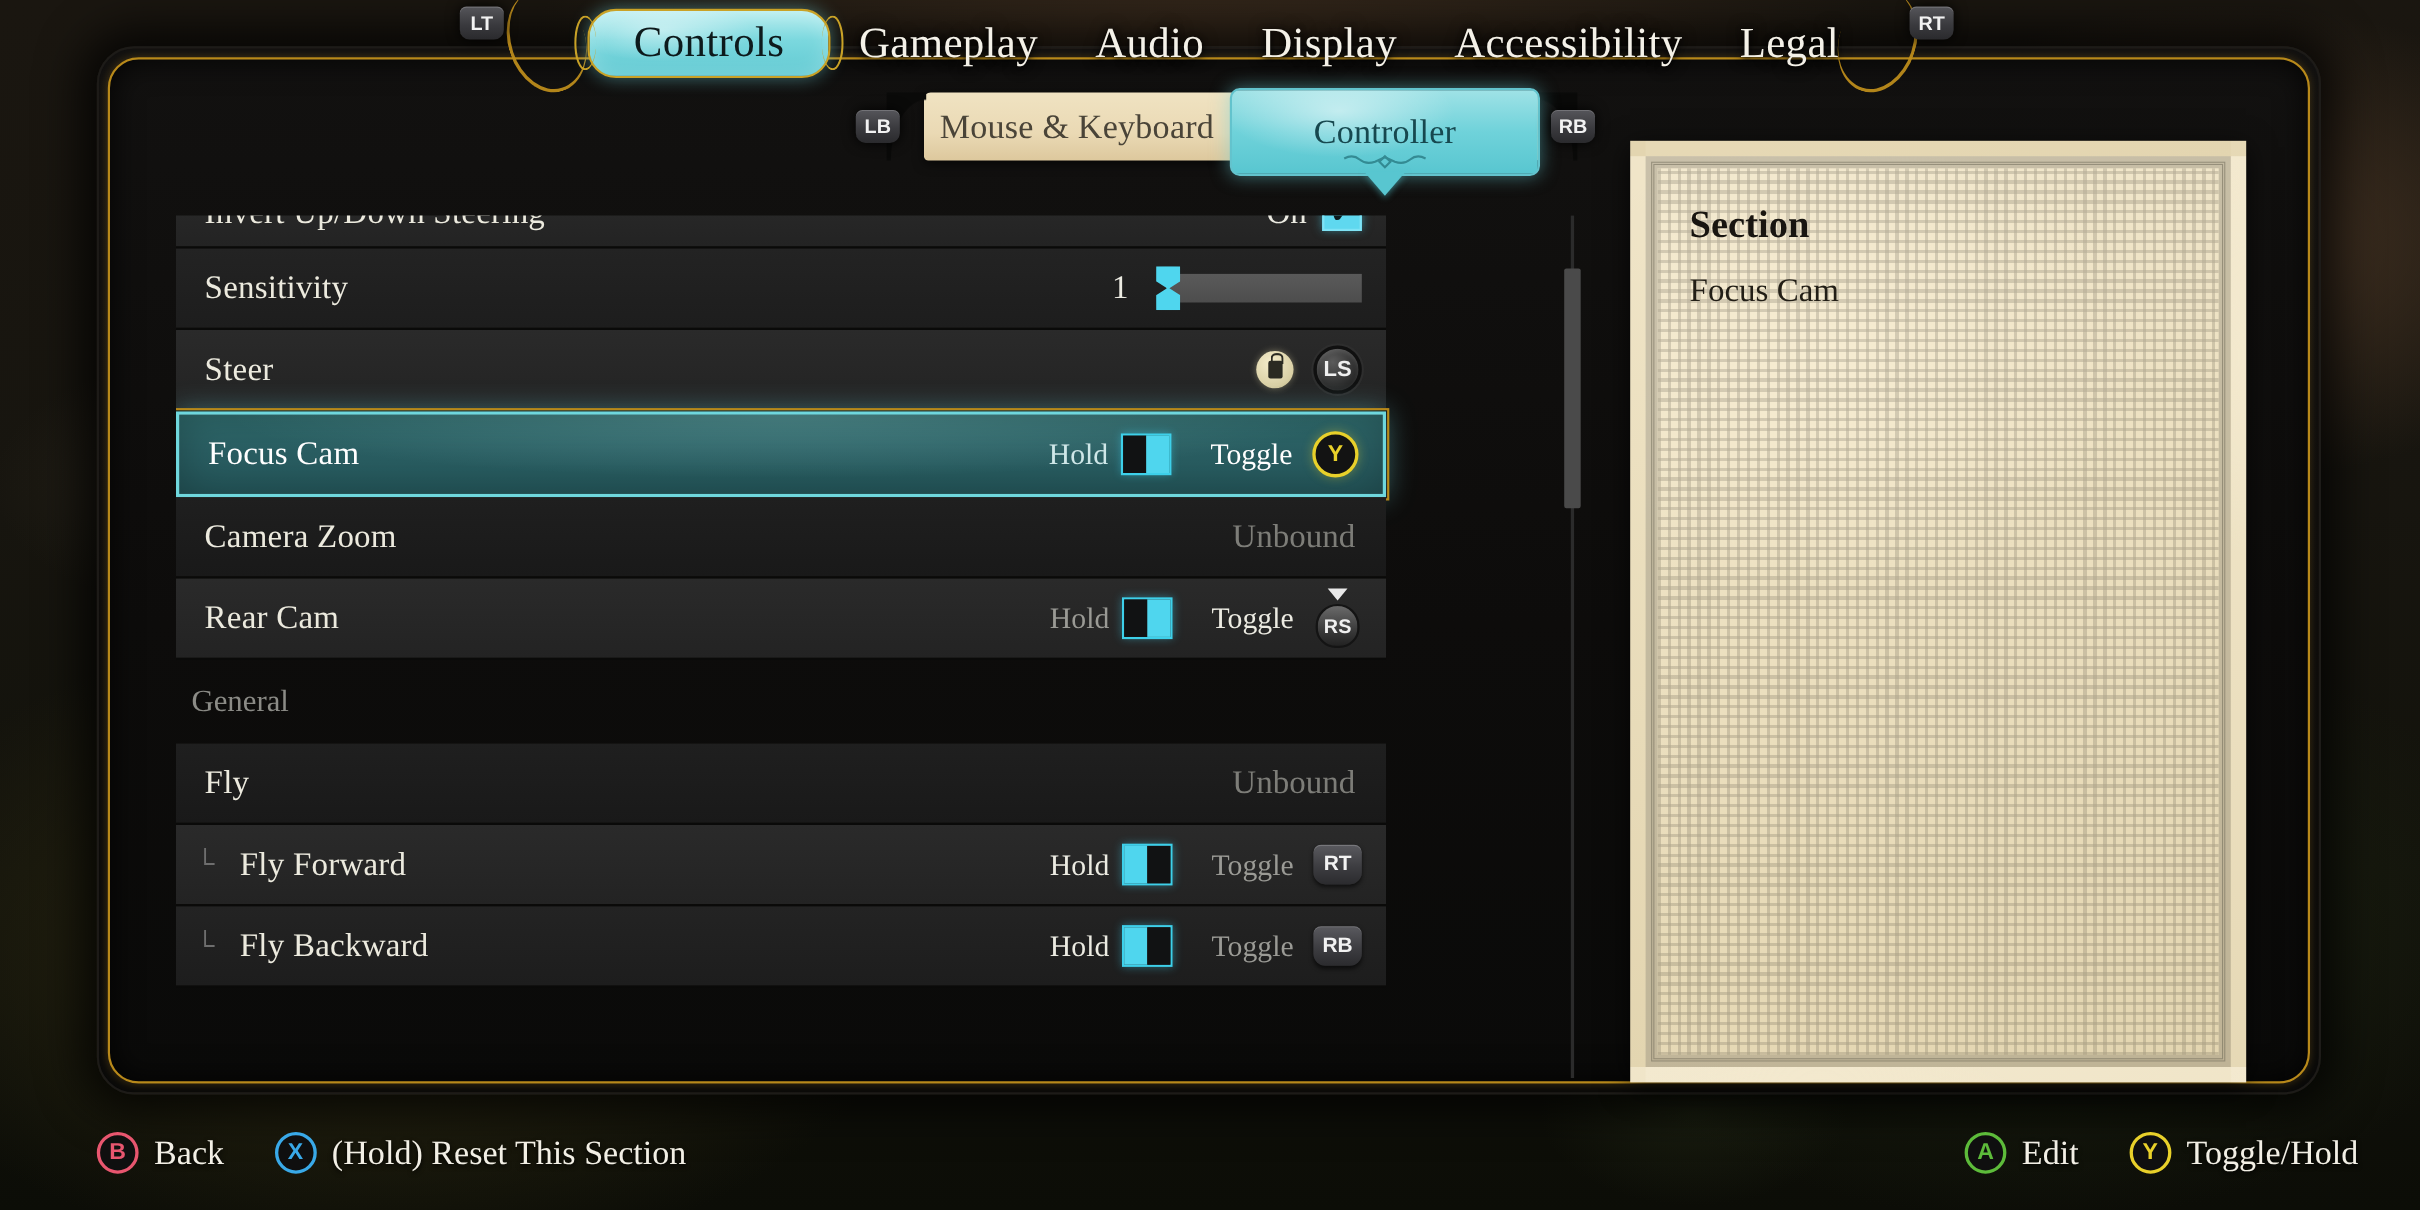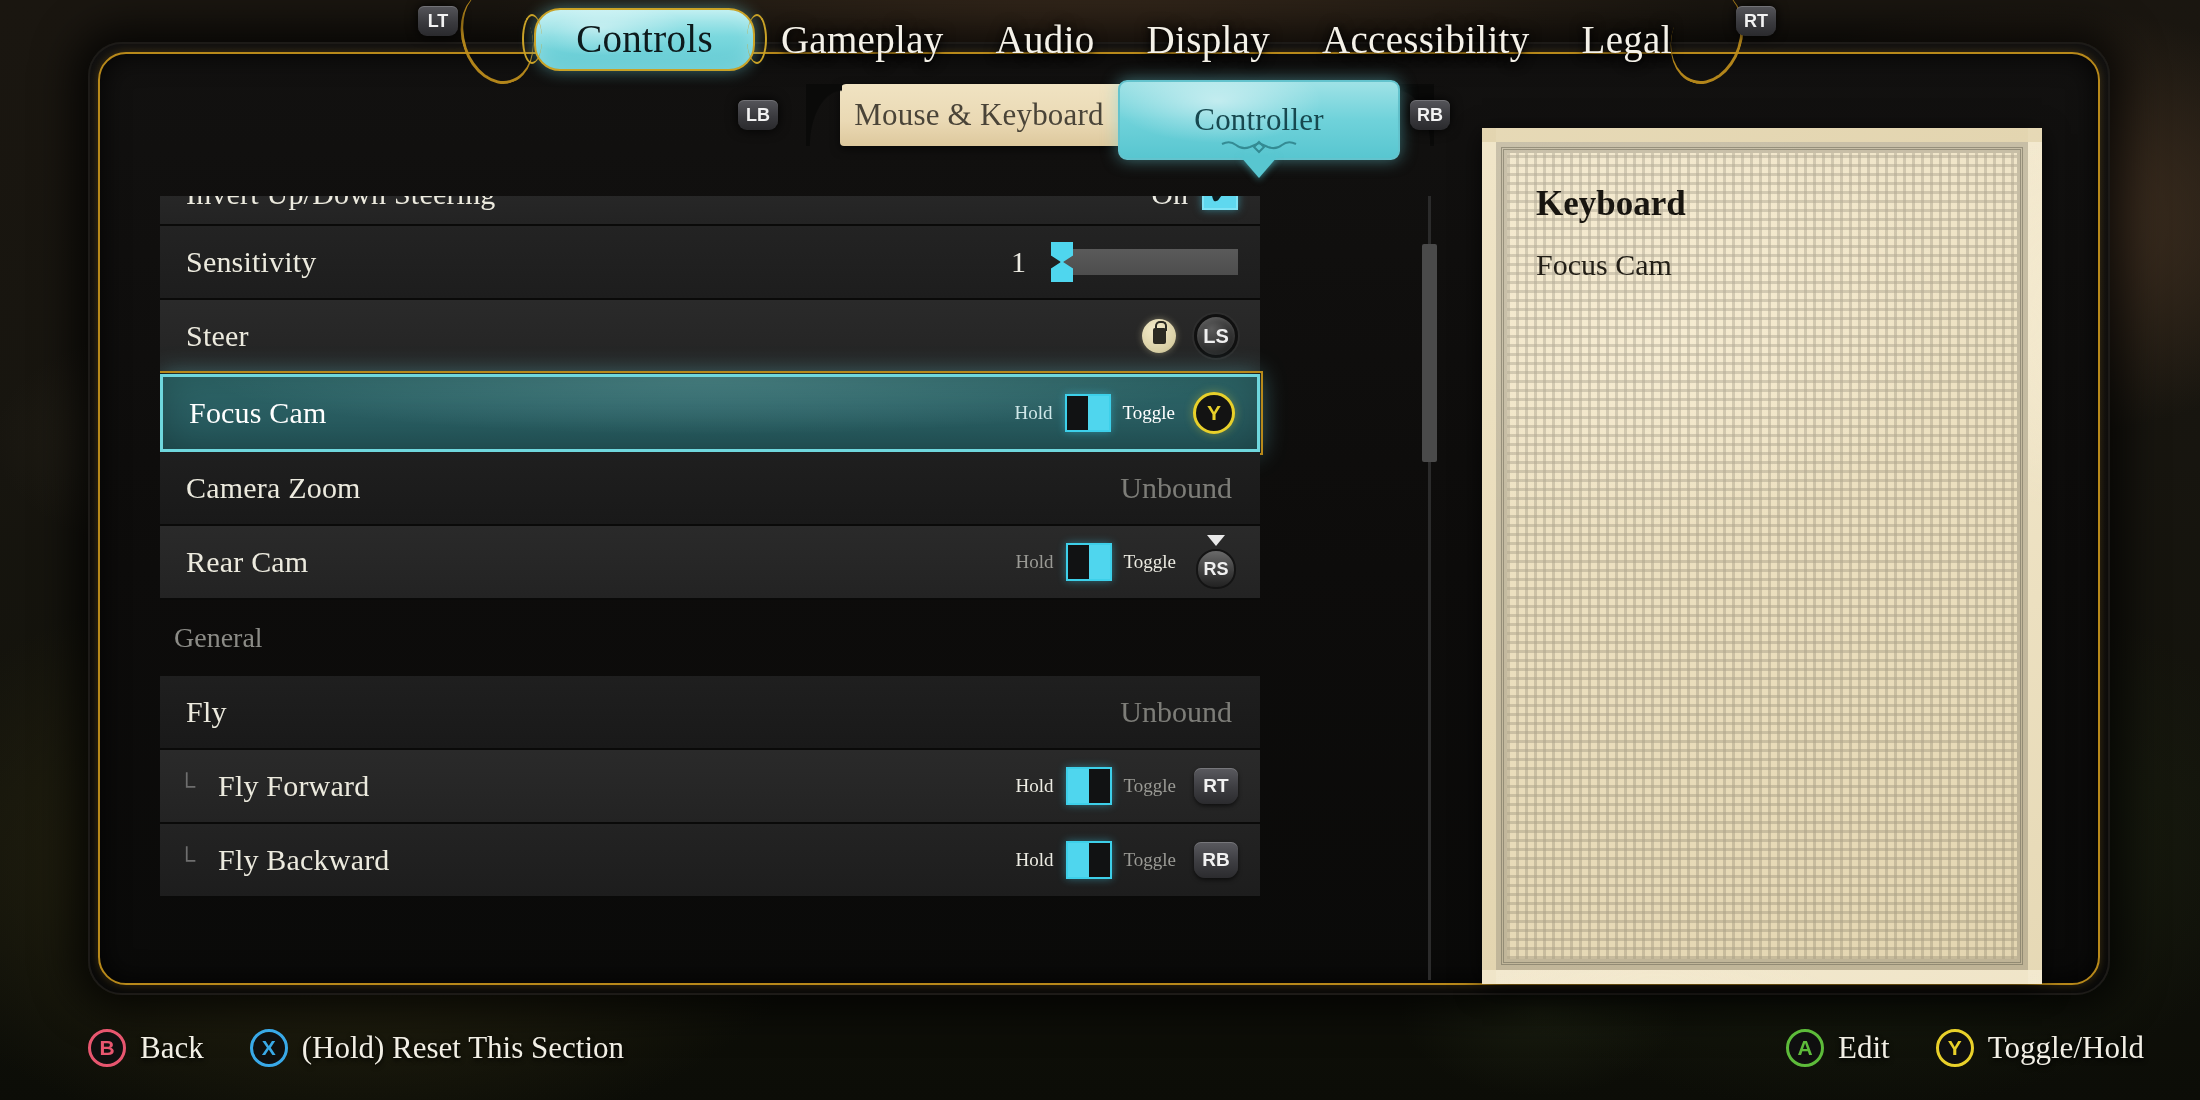--- a/index.html
+++ b/index.html
@@ -137,21 +137,21 @@
   .subtab.selected .tab-flourish{
     position:absolute; left:50%; bottom:4px; transform:translateX(-50%);
     width: 86px; height: 14px; opacity:.65;
   }
   .subtab.selected .tab-point{
     position:absolute; left:50%; bottom:-20px; transform:translateX(-50%);
     width:0; height:0; border-left:19px solid transparent; border-right:19px solid transparent;
     border-top:22px solid #58c6d0;
     filter: drop-shadow(0 2px 3px rgba(80,200,210,.5));
   }
-  #key-lb { position:absolute; left: 738px; top: 100px; }
+  #key-lb { position:absolute; left: 778px; top: 100px; }
   #key-rb { position:absolute; left: 1410px; top: 100px; }
 
   
   #list-clip{
     position:absolute; left: 160px; top: 196px;
     width: 1240px; height: 784px;
     overflow: hidden; z-index: 30;
   }
   .row{
     position:relative;
@@ -176,21 +176,21 @@
   }
   .section-header{
     height: 76px; display:flex; align-items:center;
     font-size: 28px; color:#8b8b86; padding-left: 14px;
     background: transparent; border:none;
   }
   .unbound{ font-size:30px; color:#7d7d78; padding-right: 6px; }
 
   
   .ht{ display:flex; align-items:center; gap:12px; }
-  .ht-label{ font-size:19px; color:#9a9a95; }
+  .ht-label{ font-size:27px; color:#9a9a95;margin-left:23px; }
   .ht-label.on{ color:#ecebe2; }
   .switch{
     width:46px; height:38px; display:flex;
     border:2px solid #3dd0ea; box-shadow:0 0 8px rgba(60,200,230,.45);
   }
   .switch i{ display:block; width:50%; height:100%; }
   .switch .off{ background:#111213; }
   .switch .on { background:#4fd6ee; }
 
   
@@ -502,21 +502,21 @@
 </div>
 
 <div id="scroll-track">
   <div id="scroll-thumb"></div>
 </div>
 
 <div id="parchment">
   <div id="parchment-border2"></div>
   <div id="parchment-border"></div>
   <div id="parchment-inner">
-    <div id="parch-title">Keyboard</div>
+    <div id="parch-title">Section</div>
     <div id="parch-sub">Focus Cam</div>
   </div>
 </div>
 
 <div id="bottombar">
   <div id="bl">
     <div class="prompt">
       <span class="btn-circ" style="border:3px solid #e8566f;color:#e8566f;">B</span>
       <span class="txt">Back</span>
     </div>

